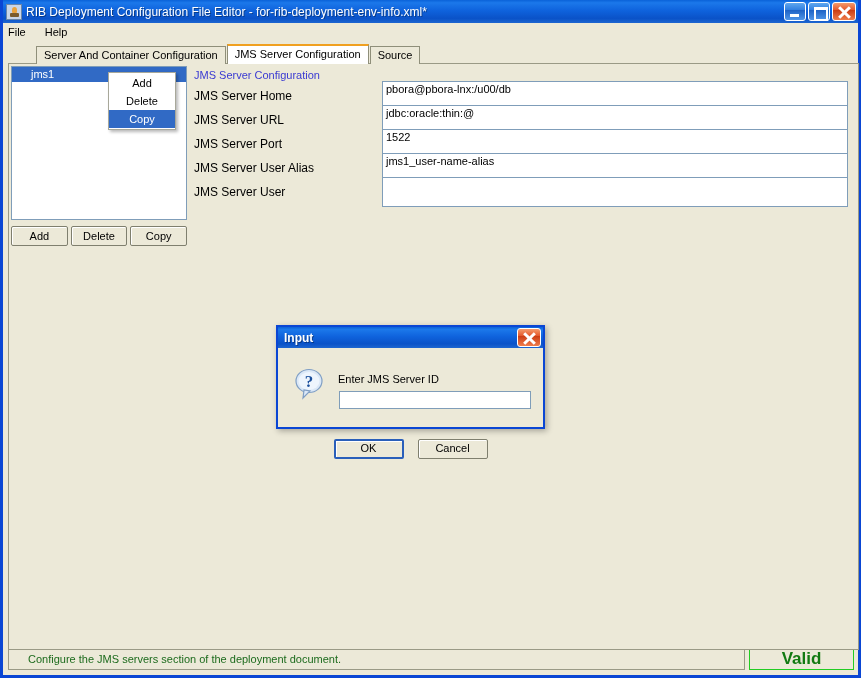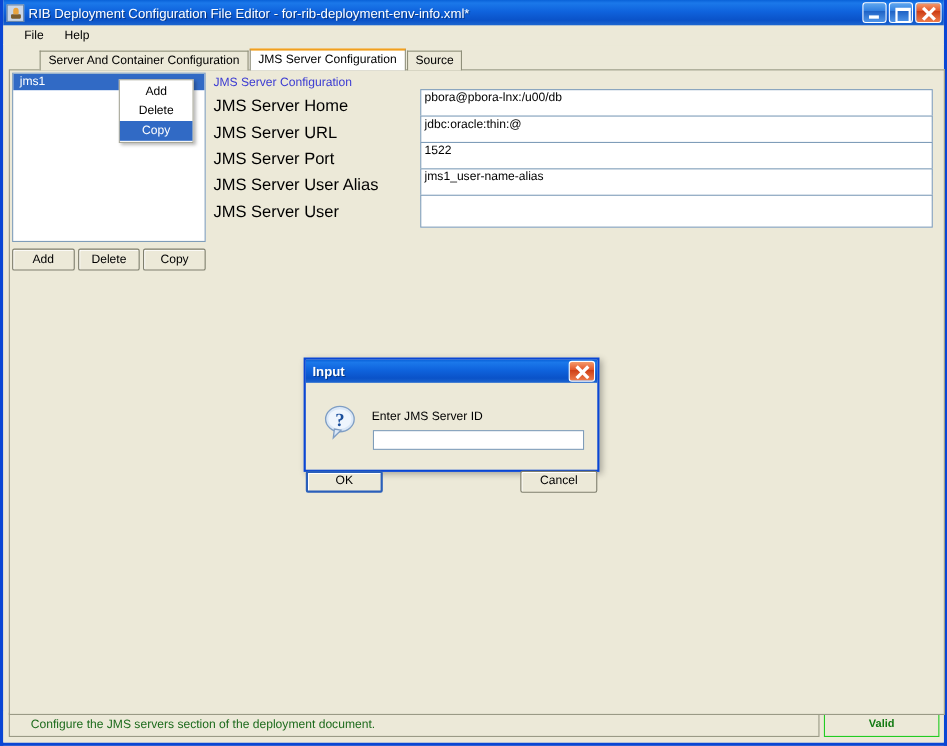--- a/index.html
+++ b/index.html
@@ -106,21 +106,21 @@
   .tb-btn.close .g::before { transform: rotate(45deg); }
   .tb-btn.close .g::after  { transform: rotate(-45deg); }
 
   
   #menubar {
     flex: 0 0 18px;
     height: 18px;
     background: #ece9d8;
     display: flex;
     align-items: center;
-    padding-left: 14px;
+    padding-left: 0;
     border-bottom: 1px solid #ece9d8;
   }
   .menu-item {
     font-size: 11px;
     color: #000;
     padding: 2px 8px 2px 5px;
     margin-right: 6px;
     cursor: default;
     line-height: 12px;
   }
@@ -186,21 +186,21 @@
     position: absolute;
     left: 0; top: 0;
     width: 176px; height: 154px;
     background: #ffffff;
     border: 1px solid #7f9db9;
     overflow: hidden;
   }
   .list-row {
     height: 15px;
     line-height: 15px;
-    padding-left: 6px;
+    padding-left: 19px;
     font-size: 11px;
     color: #000;
     cursor: default;
   }
   .list-row.selected {
     background: #316ac5;
     color: #ffffff;
   }
   #list-buttons {
     position: absolute;
@@ -262,21 +262,21 @@
   }
   .form-row {
     height: 24px;
     display: flex;
     align-items: center;
     padding-left: 3px;
   }
   .form-label {
     width: 188px;
     flex: 0 0 188px;
-    font-size: 15px;
+    font-size: 12px;
     color: #000;
   }
   .form-field {
     flex: 1 1 auto;
     height: 30px;
     background: #ffffff;
     border: 1px solid #7f9db9;
     font-size: 11px;
     line-height: 15px;
     padding: 0 3px;
@@ -316,21 +316,21 @@
     white-space: nowrap;
   }
   #status-badge {
     flex: 0 0 105px;
     width: 105px;
     height: 22px;
     line-height: 20px;
     text-align: center;
     background: #ece9d8;
     border: 1px solid #22cc22;
-    font-size: 10px;
+    font-size: 17px;
     font-weight: bold;
     color: #127a12;
   }
 
   
   #input-dialog {
     position: absolute;
     left: 267px; top: 261px;
     width: 269px; height: 104px;
     background: #ece9d8;
@@ -374,23 +374,23 @@
   #dialog-input {
     position: absolute;
     left: 61px; top: 43px;
     width: 192px; height: 18px;
     background: #fff;
     border: 1px solid #7f9db9;
     cursor: text;
   }
   #dialog-buttons {
     position: absolute;
-    left: 0; right: 0; top: 80px;
-    display: flex;
-    justify-content: space-between;
+    left: 0; right: 0; top: 91px;
+    display: flex;
+    justify-content: center;
     gap: 14px;
   }
   .dlg-btn {
     width: 70px; height: 20px;
     line-height: 17px;
     text-align: center;
     font-size: 11px;
     background: #ece9d8;
     border: 1px solid #7f7f6e;
     border-radius: 2px;

